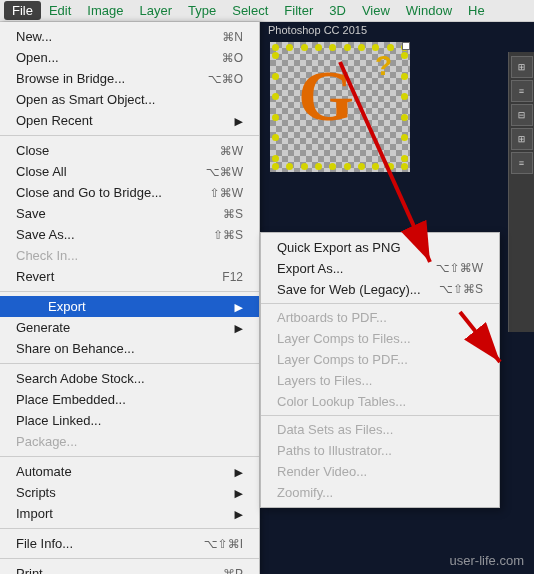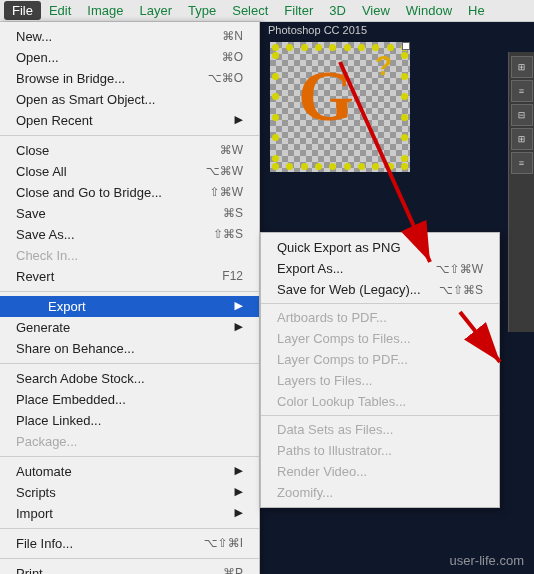--- a/index.html
+++ b/index.html
@@ -50,21 +50,21 @@
       position: relative;
     }
 
     .menu-section {
       border-bottom: 1px solid #ccc;
       padding: 4px 0;
     }
 
     .menu-item {
       display: flex;
-      align-items: flex-start;
+      align-items: flex-end;
       justify-content: space-between;
       padding: 3px 16px 3px 16px;
       cursor: pointer;
       color: #222;
       font-size: 13px;
       white-space: nowrap;
     }
     .menu-item.disabled {
       color: #aaa;
       cursor: default;
@@ -92,21 +92,21 @@
       top: 232px;
       width: 240px;
       background: #f0f0f0;
       border: 1px solid #bbb;
       box-shadow: 3px 3px 8px rgba(0,0,0,0.3);
       z-index: 20;
     }
 
     .submenu-item {
       display: flex;
-      align-items: flex-end;
+      align-items: flex-start;
       justify-content: space-between;
       padding: 3px 16px 3px 16px;
       cursor: pointer;
       color: #222;
       font-size: 13px;
       white-space: nowrap;
     }
     .submenu-item.disabled {
       color: #aaa;
       cursor: default;

